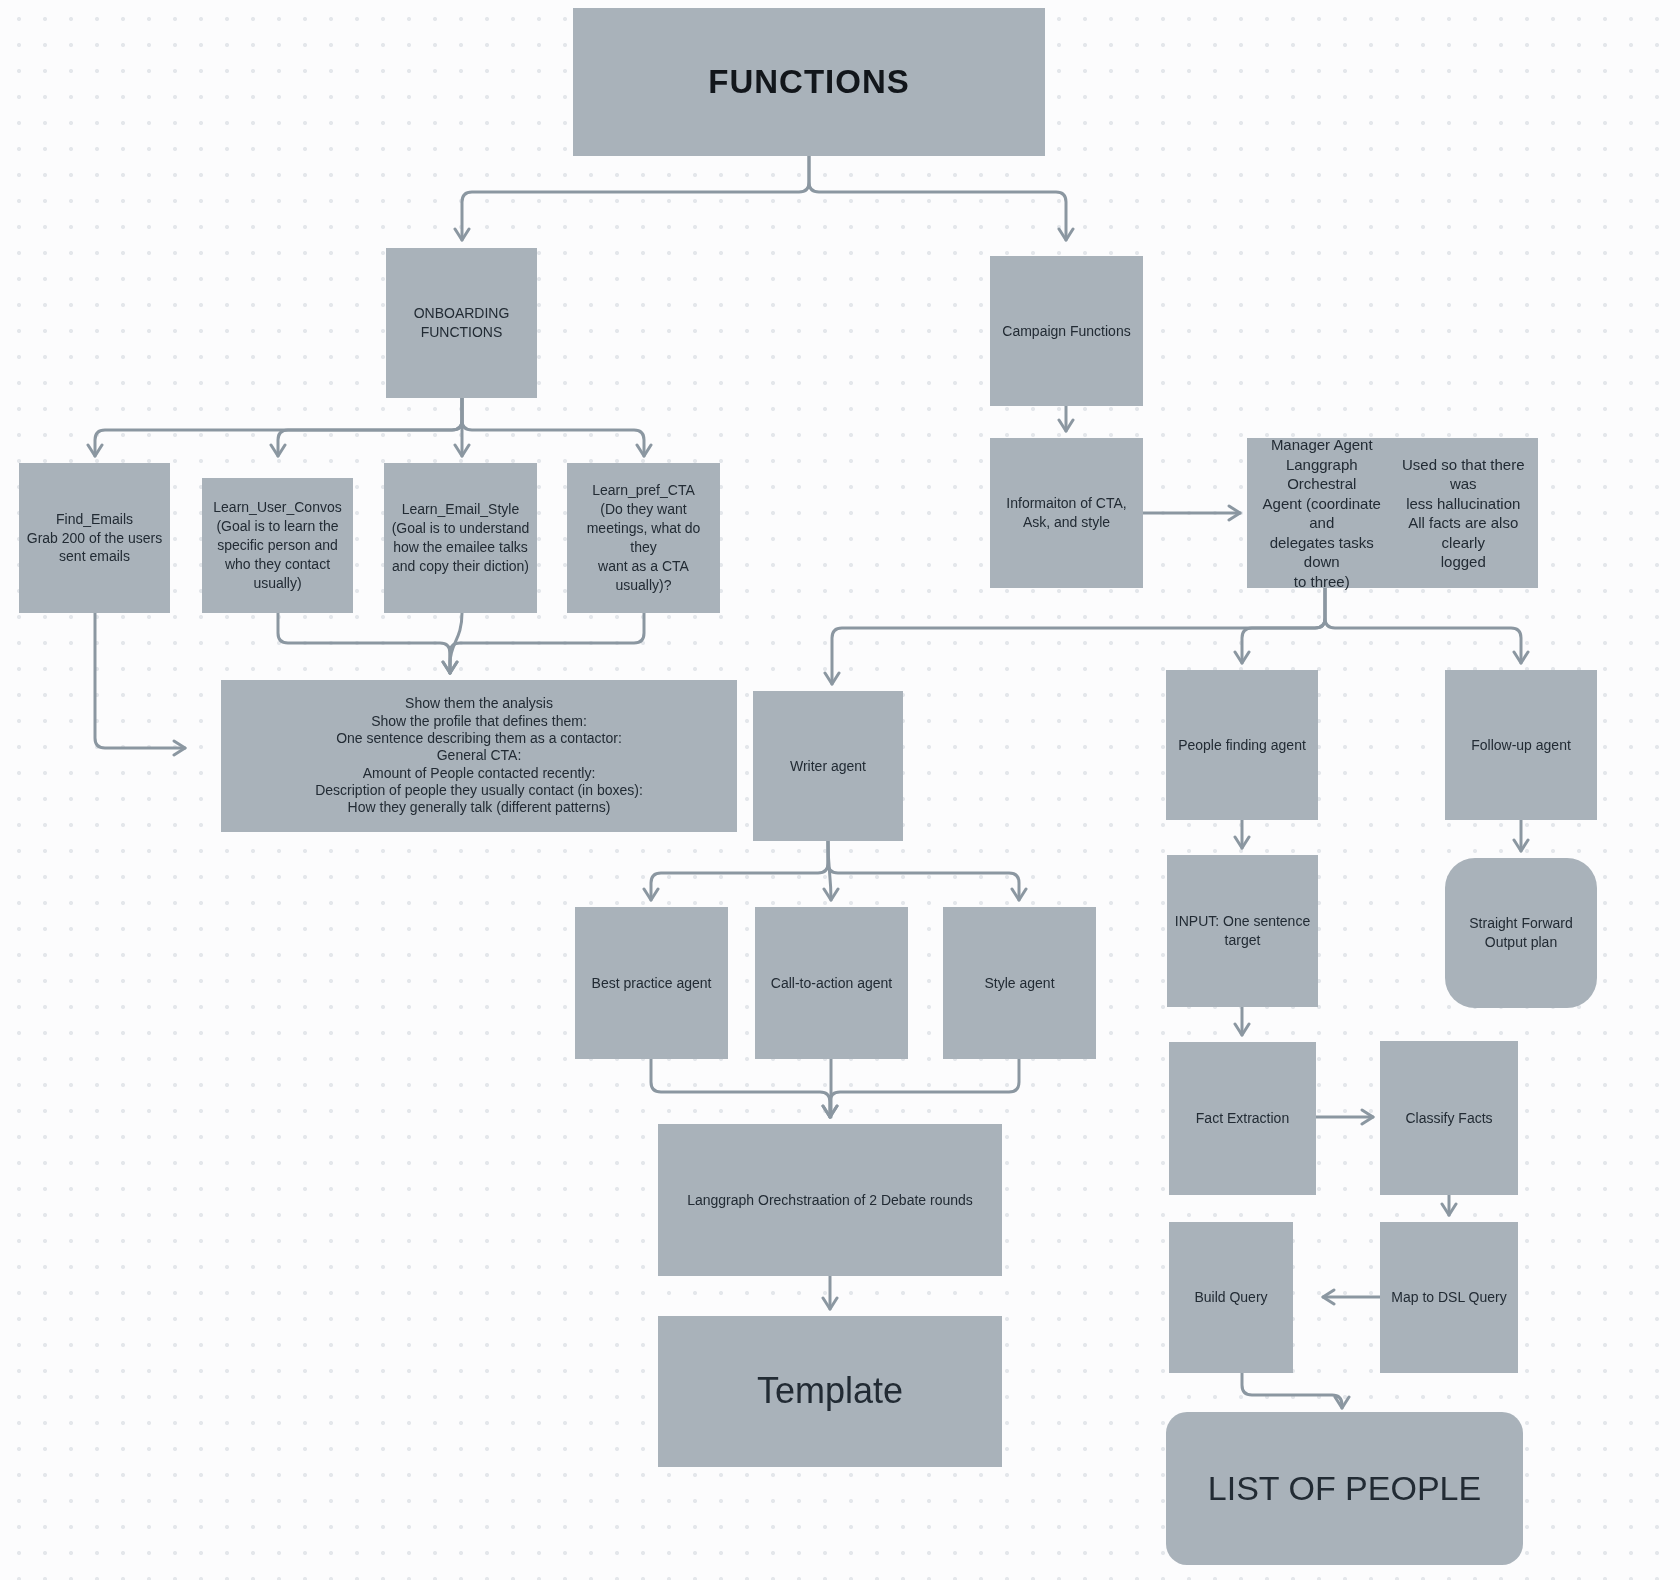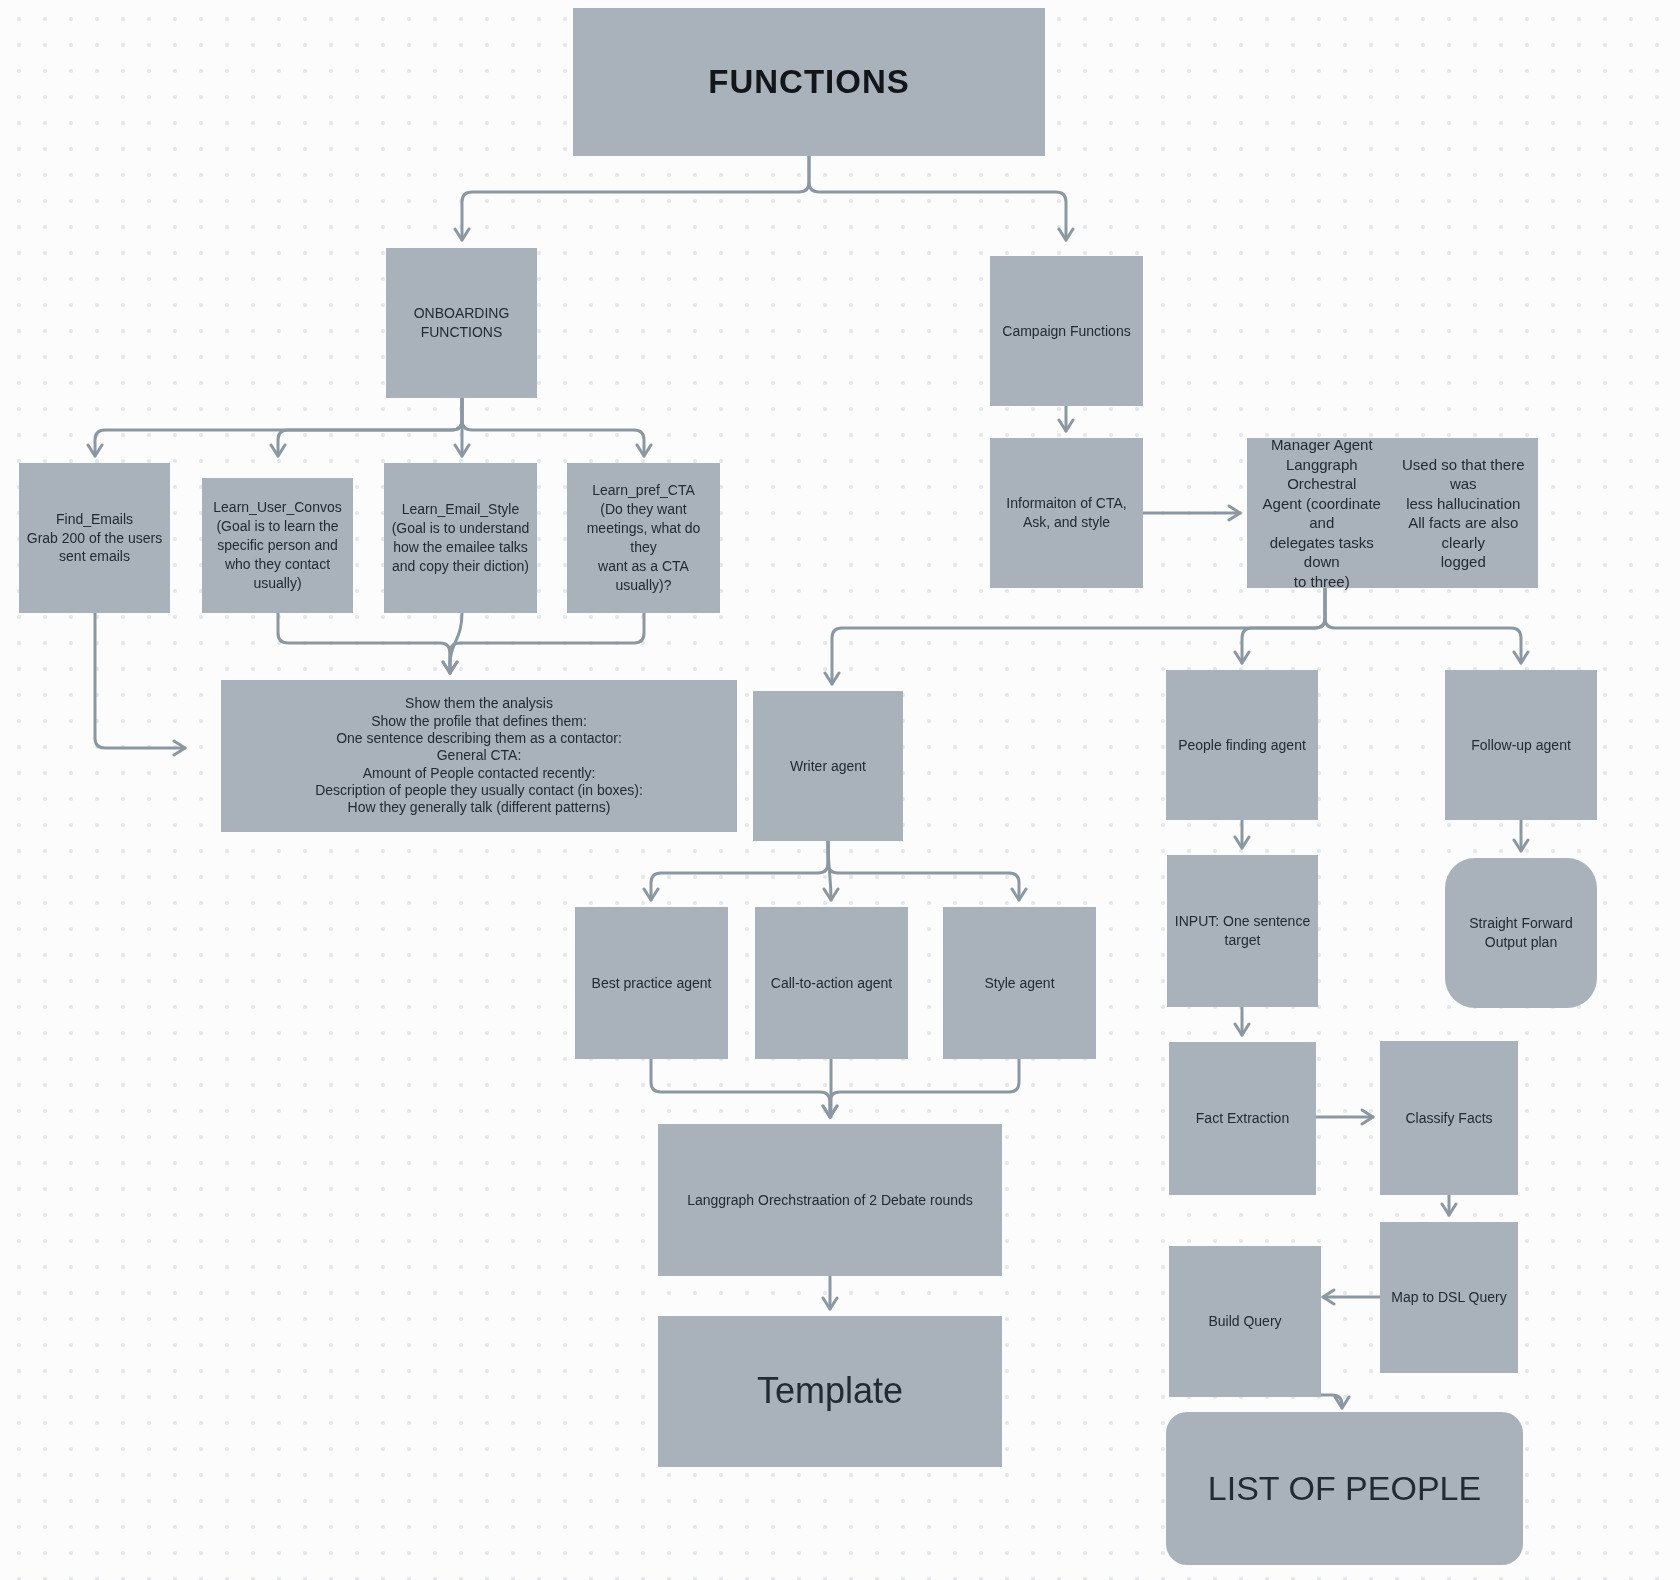--- a/index.html
+++ b/index.html
@@ -51,21 +51,21 @@
   .n-writer-agent{left:753px;top:691px;width:150px;height:150px;}
   .n-people-finding{left:1166px;top:670px;width:152px;height:150px;}
   .n-follow-up{left:1445px;top:670px;width:152px;height:150px;}
   .n-best-practice{left:575px;top:907px;width:153px;height:152px;}
   .n-cta-agent{left:755px;top:907px;width:153px;height:152px;}
   .n-style-agent{left:943px;top:907px;width:153px;height:152px;}
   .n-input-target{left:1167px;top:855px;width:151px;height:152px;}
   .n-straight-forward{left:1445px;top:858px;width:152px;height:150px;border-radius:30px;}
   .n-fact-extraction{left:1169px;top:1042px;width:147px;height:153px;}
   .n-classify-facts{left:1380px;top:1041px;width:138px;height:154px;}
-  .n-build-query{left:1169px;top:1222px;width:152px;height:151px;margin-top:24px;}
+  .n-build-query{left:1169px;top:1222px;width:124px;height:151px;}
   .n-map-dsl{left:1380px;top:1222px;width:138px;height:151px;}
   .n-debate{left:658px;top:1124px;width:344px;height:152px;}
   .n-template{left:658px;top:1316px;width:344px;height:151px;font-size:36px;}
   .n-list-of-people{left:1166px;top:1412px;width:357px;height:153px;font-size:34px;border-radius:21px;}
 </style>
 </head>
 <body>
 
 <div class="page">
 

